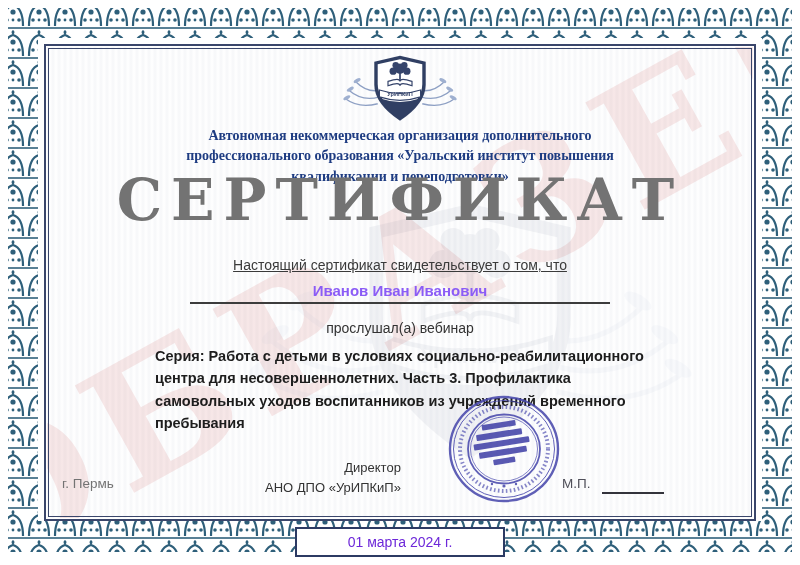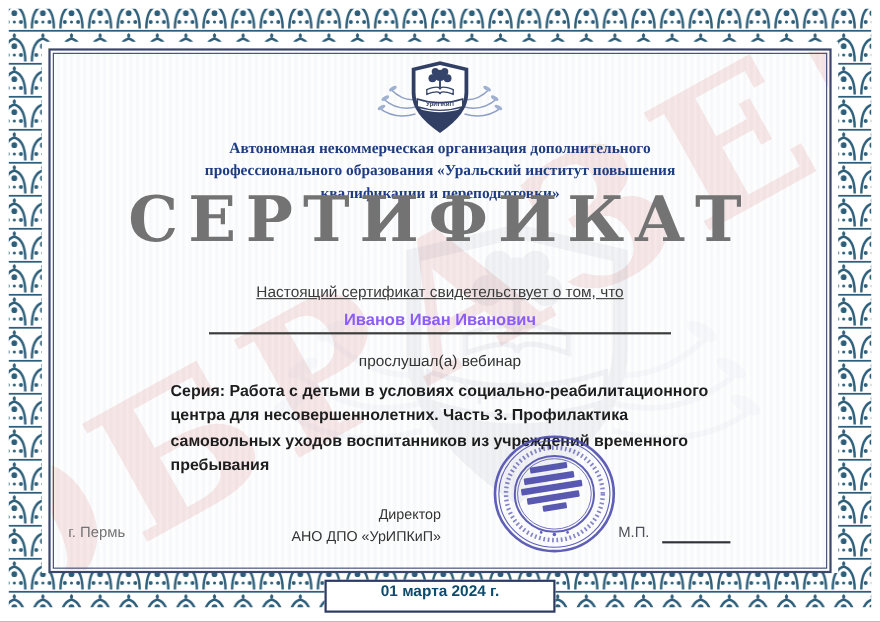--- a/index.html
+++ b/index.html
@@ -60,22 +60,22 @@
   .mp{position:absolute; left:562px; top:476px; font-size:13.5px; color:#50505a;text-align:center;}
   .sig-line{position:absolute; left:602px; top:492px; width:62px; border-top:2px solid #33333b;}
   .director{position:absolute; left:265px; top:458px; font-size:13px; color:#333;
     line-height:1.5; text-align:right;}
   .city{position:absolute; left:62px; top:476px; font-size:13.5px; color:#737373;}
   .disclaimer{position:absolute; top:503px; left:0; right:0; text-align:center;
     font-size:12px; color:#5f6368;}
   .date-box{
     position:absolute; left:50%; bottom:8px; transform:translateX(-50%);
     width:206px; height:26px; background:#ffffff; border:2px solid #2c3a63;
-    z-index:6; display:flex; align-items:flex-start; justify-content:center;
-    font-size:14px; font-weight:bold; color:#0c4a6e;
+    z-index:6; display:flex; align-items:center; justify-content:center;
+    font-size:14px; font-weight:normal; color:#6d28d9;
   }
 </style>
 </head>
 <body>
 
 <div class="cert">
 
   <svg width="0" height="0" style="position:absolute" aria-hidden="true">
     <defs>
       <symbol id="emblem" viewBox="0 0 140 84">

